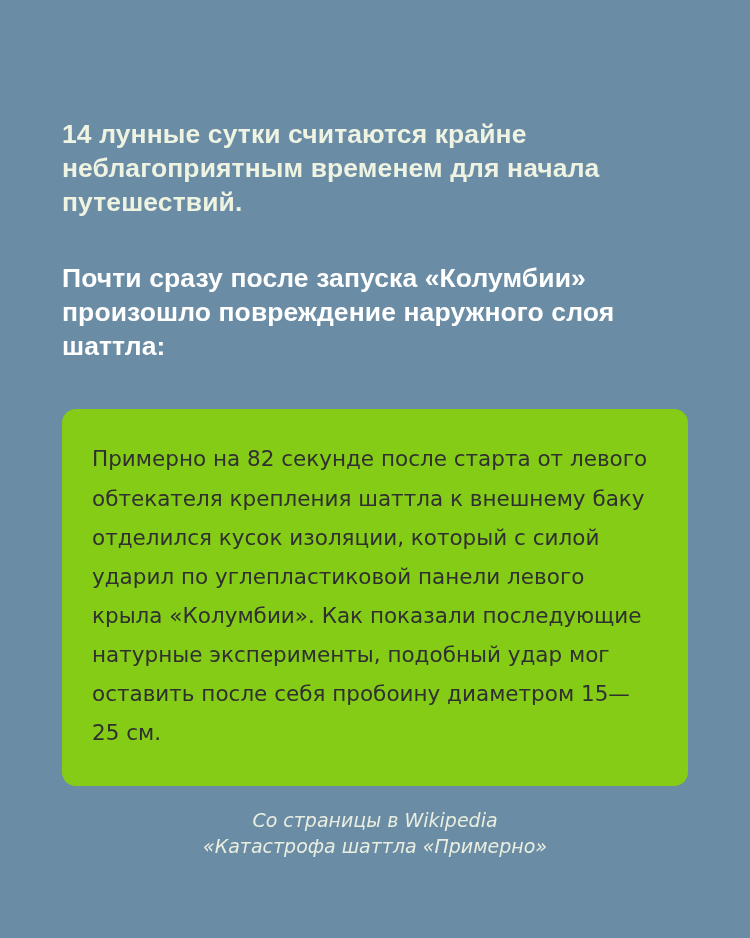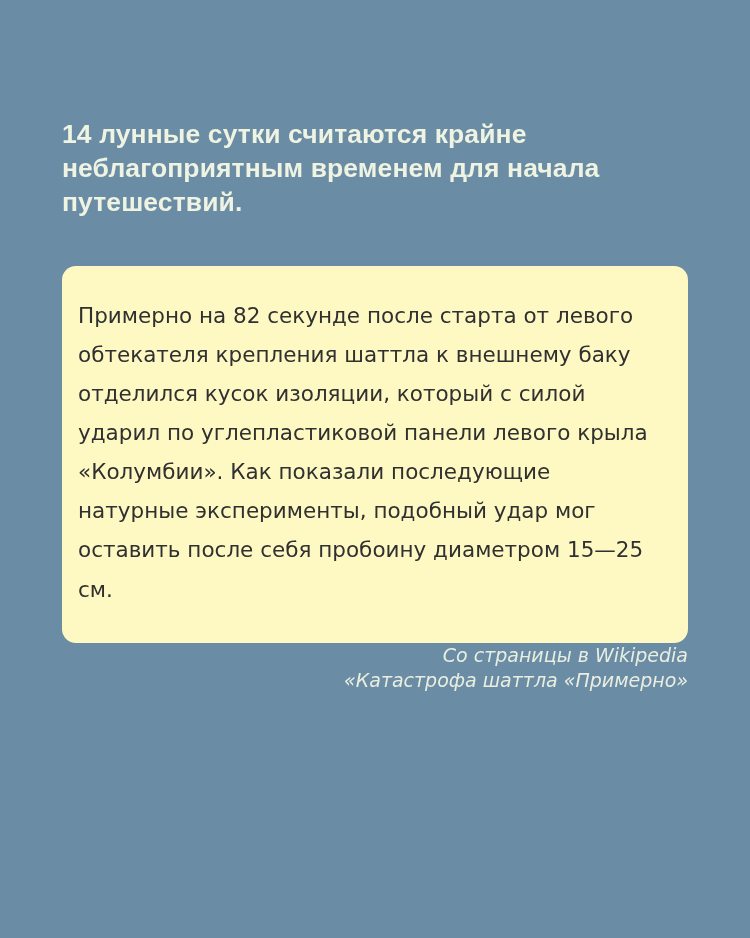--- a/index.html
+++ b/index.html
@@ -33,54 +33,56 @@
     color: #eef3e2;
     letter-spacing: 0.1px;
     margin: 0 0 0 0;
   }
   .heading.second {
     margin-top: 42px;
     color: #ffffff;
   }
   .quote-card {
     margin-top: 46px;
-    background: #fef9c3;
+    background: #84cc16;
     border-radius: 14px;
-    padding: 30px 34px 34px 16px;
+    padding: 30px 34px 34px 30px;
     box-sizing: border-box;
     width: 626px;
   }
   .quote-text {
     font-size: 21.5px;
     line-height: 1.82;
     color: #303030;
     margin: 0;
     font-family: "DejaVu Sans", sans-serif;
     font-weight: 400;
   }
   .caption {
-    text-align: right;
+    margin-top: 22px;
+    text-align: center;
     color: #e9eee0;
     font-style: italic;
     font-size: 19px;
     line-height: 1.35;
     font-family: "DejaVu Sans", sans-serif;
   }
   .caption div {
     display: block;
   }
 </style>
 </head>
 <body>
 
 <div class="slide">
   <div class="content">
 
     <p class="heading">14 лунные сутки считаются крайне неблагоприятным временем для начала путешествий.</p>
 
+    <p class="heading second">Почти сразу после запуска «Колумбии» произошло повреждение наружного слоя шаттла:</p>
 
     <div class="quote-card">
       <p class="quote-text">Примерно на 82 секунде после старта от левого обтекателя крепления шаттла к внешнему баку отделился кусок изоляции, который с силой ударил по углепластиковой панели левого крыла «Колумбии». Как показали последующие натурные эксперименты, подобный удар мог оставить после себя пробоину диаметром 15—25 см.</p>
     </div>
 
     <div class="caption">
       <div>Со страницы в Wikipedia</div>
       <div>«Катастрофа шаттла «Примерно»</div>
     </div>
 

